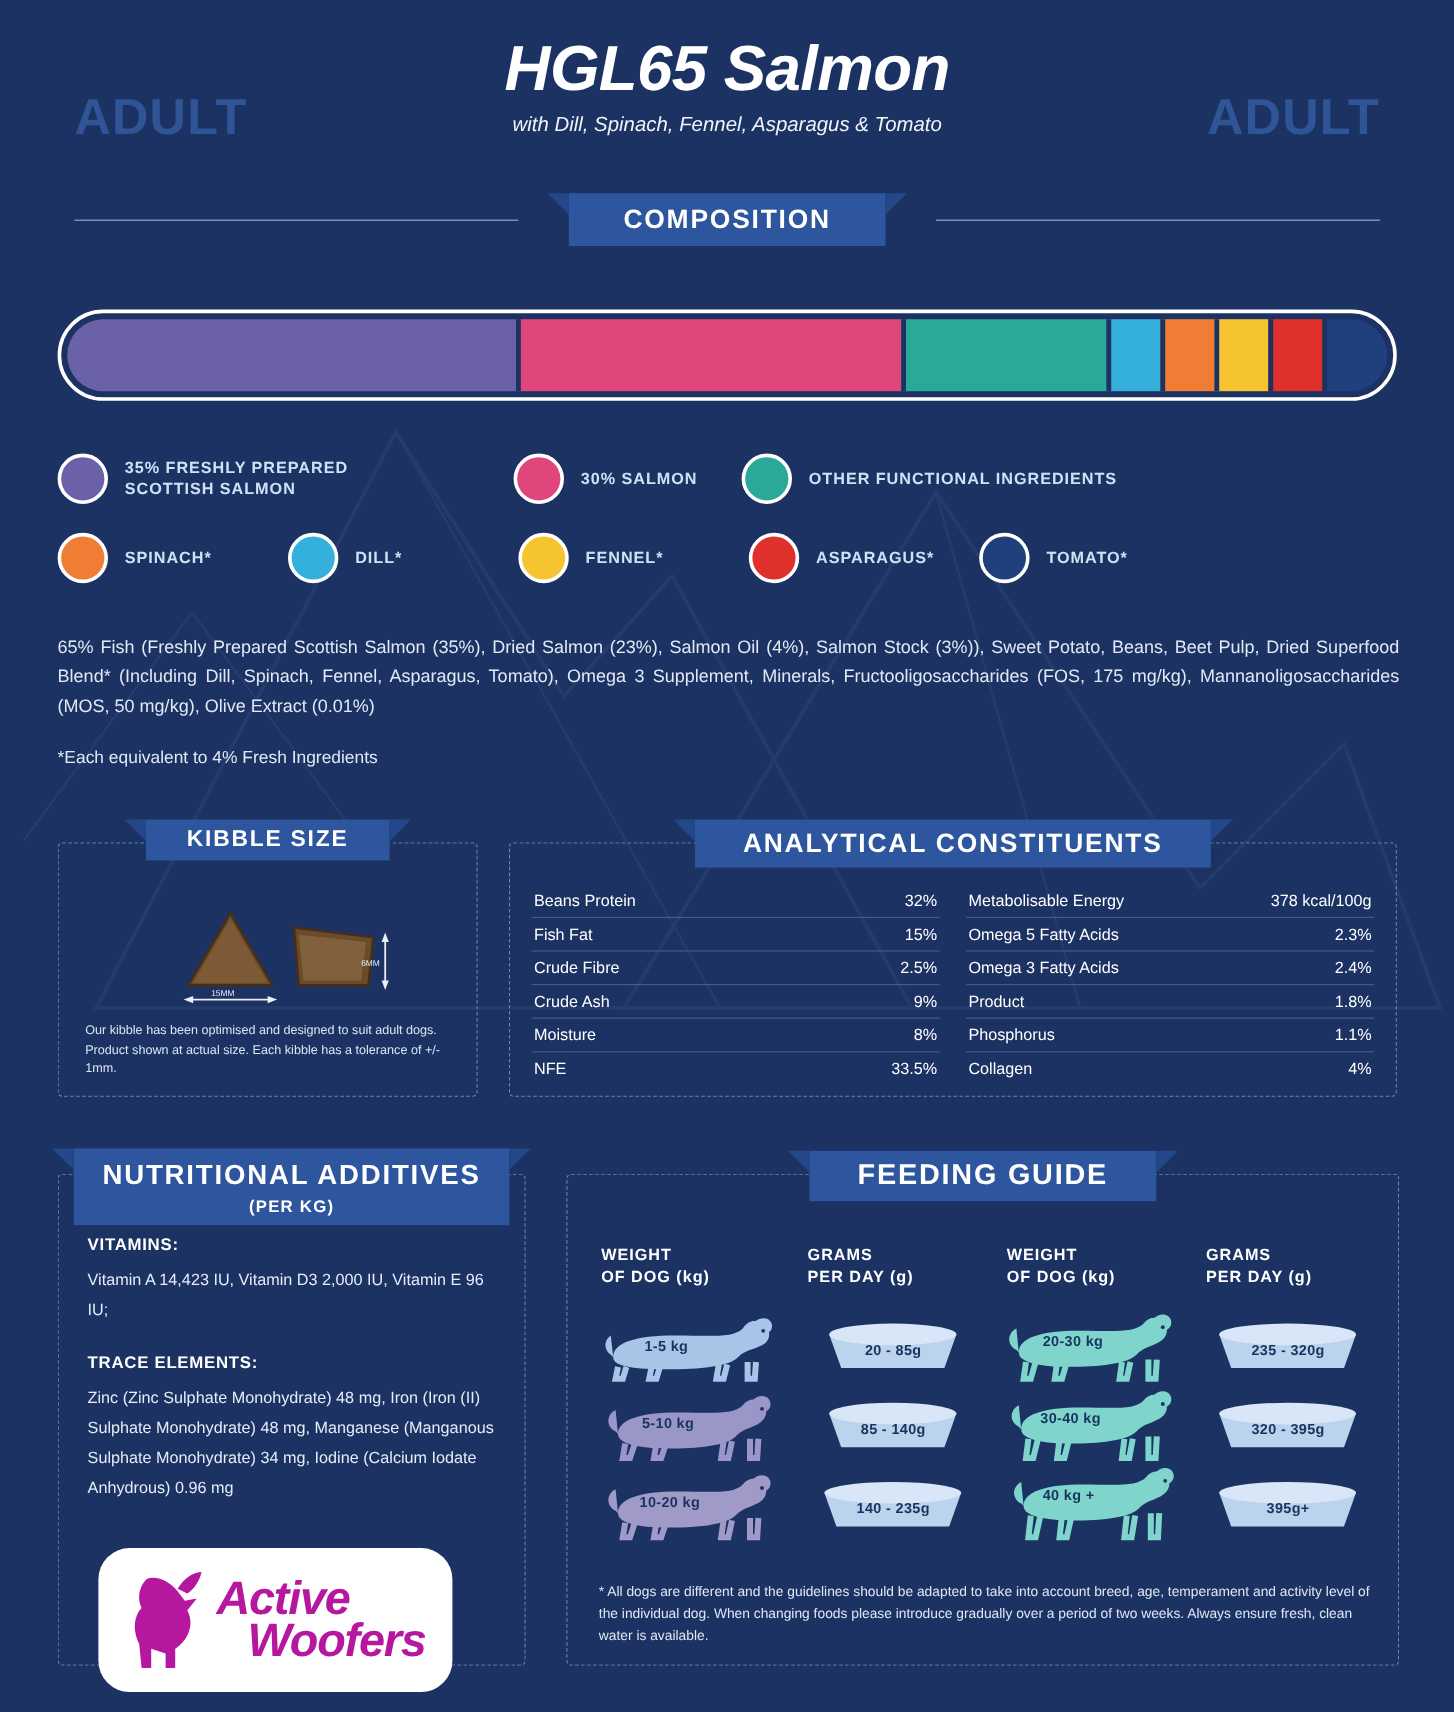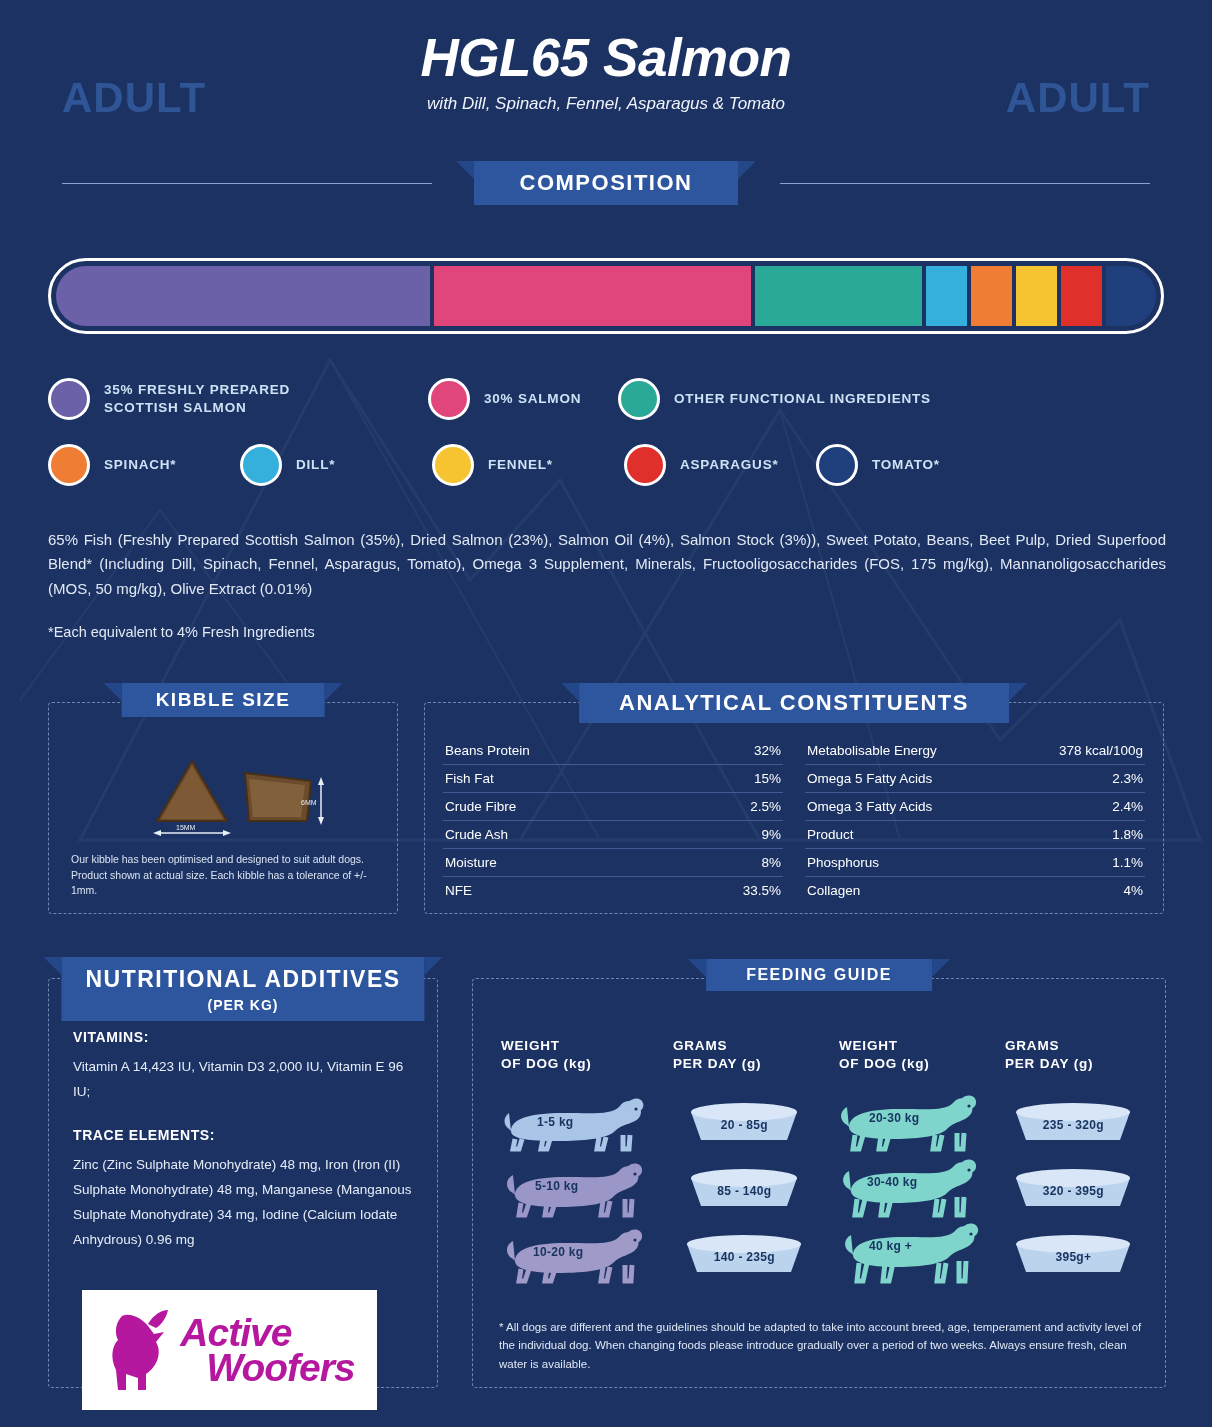--- a/index.html
+++ b/index.html
@@ -127,21 +127,21 @@
     font-size:14px; font-weight:bold; letter-spacing:1px;
   }
   .add-body { position:absolute; left:24px; right:18px; top:50px; }
   .add-head { font-size:14px; font-weight:bold; letter-spacing:0.6px; margin-bottom:10px; }
   .add-text { font-size:13.5px; line-height:1.85; color:#e6ecf7; }
   .add-gap { height:22px; }
 
   
   .logo {
     position:absolute; left:82px; top:1290px; width:295px; height:120px;
-    background:#ffffff; display:flex; align-items:center; justify-content:center;
+    background:#ffffff; display:flex; align-items:center; justify-content:center;border-radius:26px;
   }
   .logo-text {
     font-size:39px; font-style:italic; font-weight:bold; color:#b5179e;
     line-height:0.9; letter-spacing:-1px;
   }
   .logo-text small { display:block; font-size:39px; margin-left:26px; }
 
   
   #feeding { left:472px; top:978px; width:694px; height:410px; }
   .fg-headers { position:absolute; top:58px; left:28px; right:18px; display:flex; }
@@ -348,21 +348,21 @@
       <path d="M44 20 C50 10 58 6 64 6 C62 14 58 20 52 24 Z" fill="#b5179e"></path>
     </svg>
     <div class="logo-text">
       <span>Active</span>
       <small>Woofers</small>
     </div>
   </div>
 
   <div class="panel" id="feeding">
     <div class="panel-banner">
-      <div class="banner" style="font-size:16px; padding:7px 40px;">FEEDING GUIDE</div>
+      <div class="banner" style="font-size:24px; padding:7px 40px;">FEEDING GUIDE</div>
     </div>
 
     <div class="fg-headers">
       <div class="fg-h" style="width:172px;">WEIGHT<br>OF DOG (kg)</div>
       <div class="fg-h" style="width:166px;">GRAMS<br>PER DAY (g)</div>
       <div class="fg-h" style="width:166px;">WEIGHT<br>OF DOG (kg)</div>
       <div class="fg-h">GRAMS<br>PER DAY (g)</div>
     </div>
 
     <div class="fg-grid">

